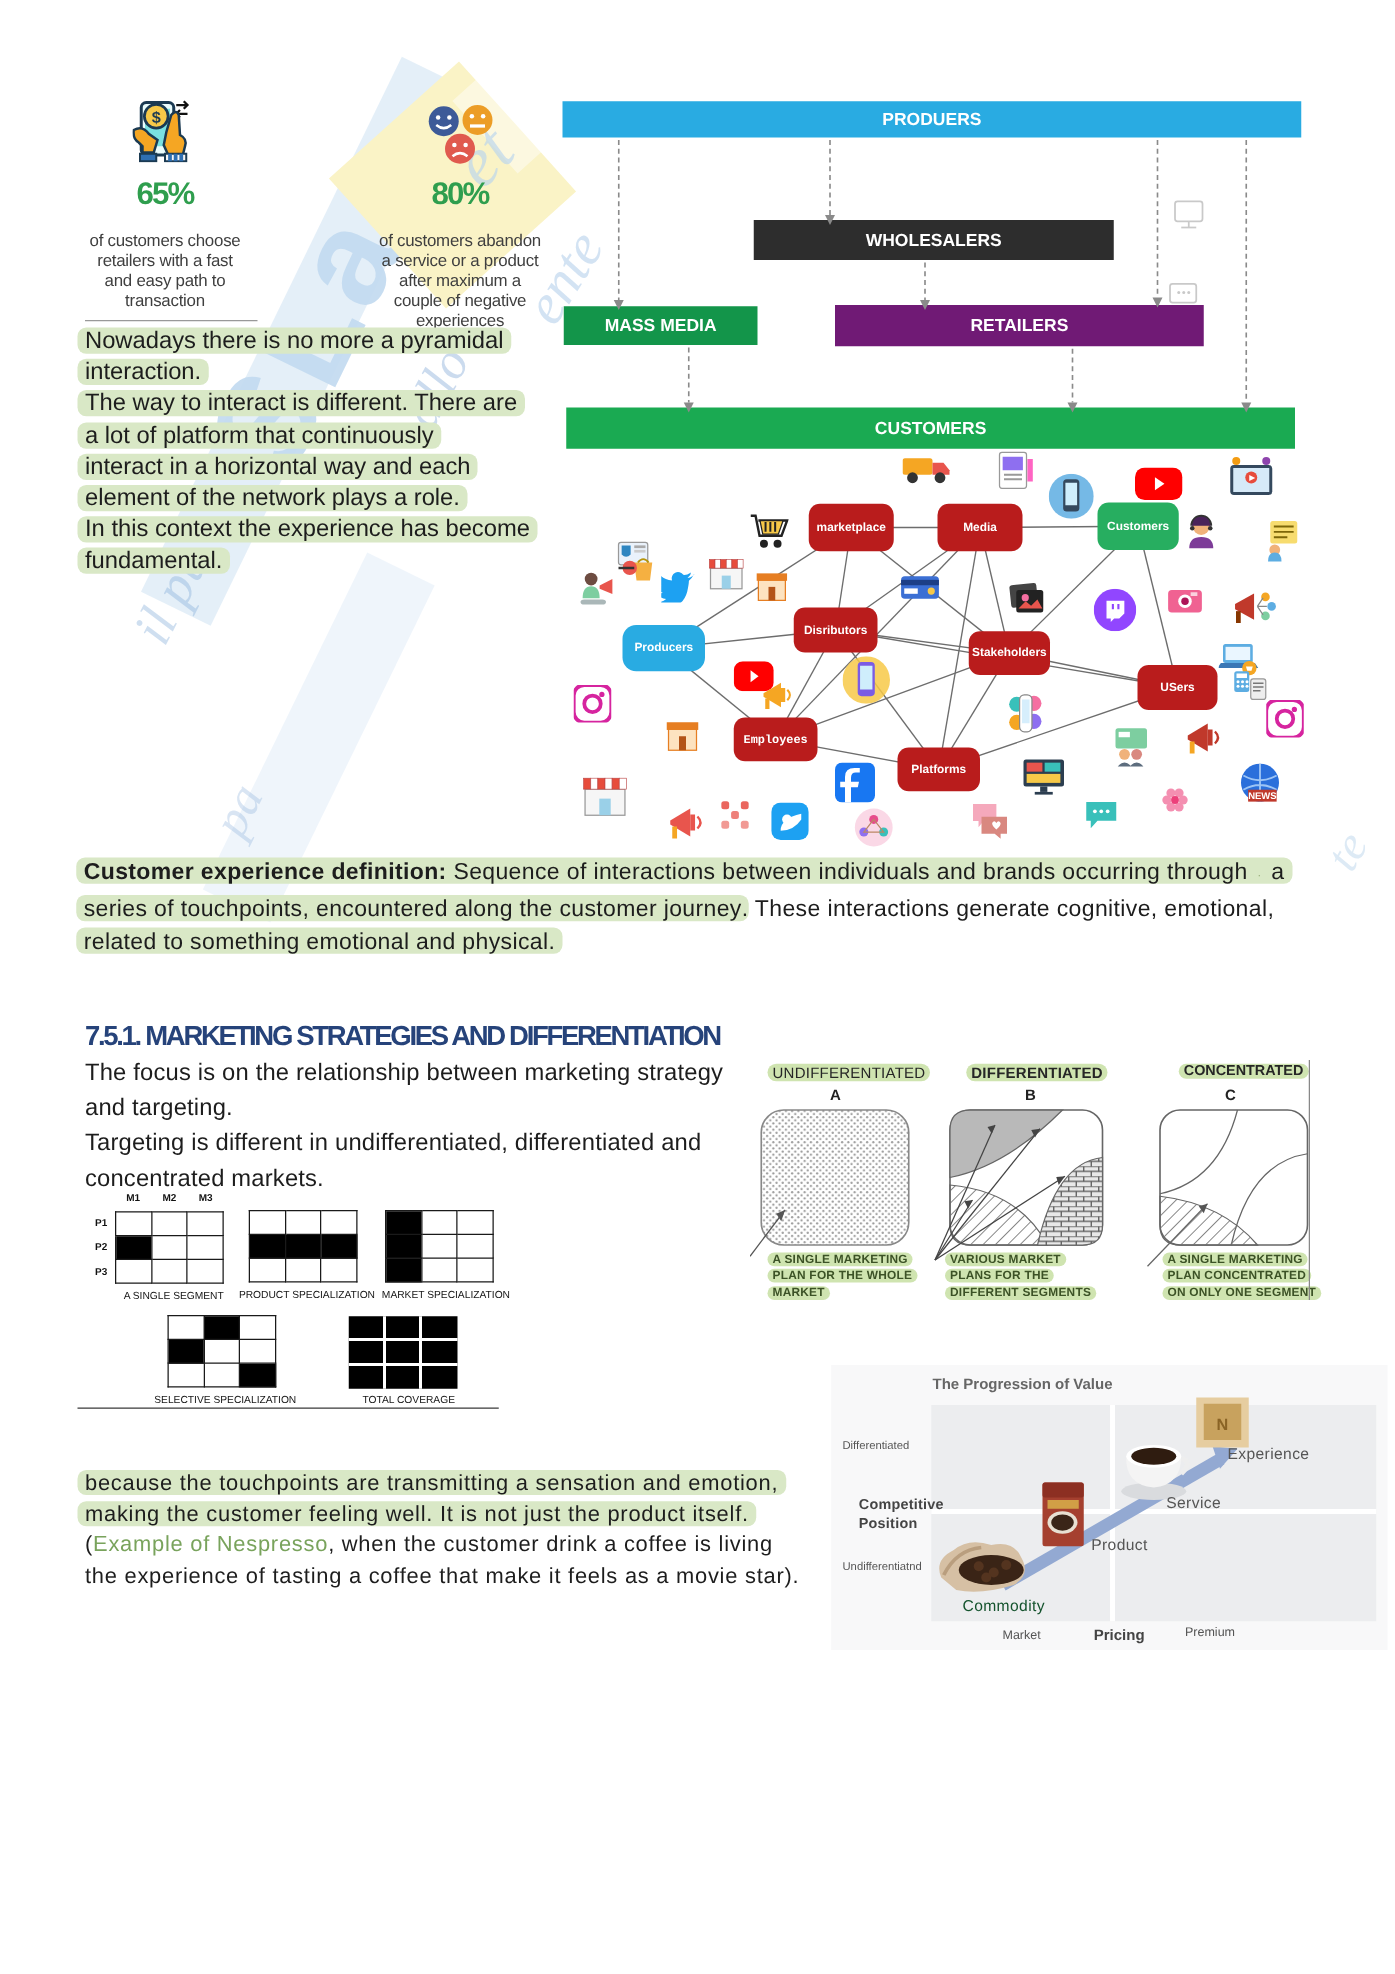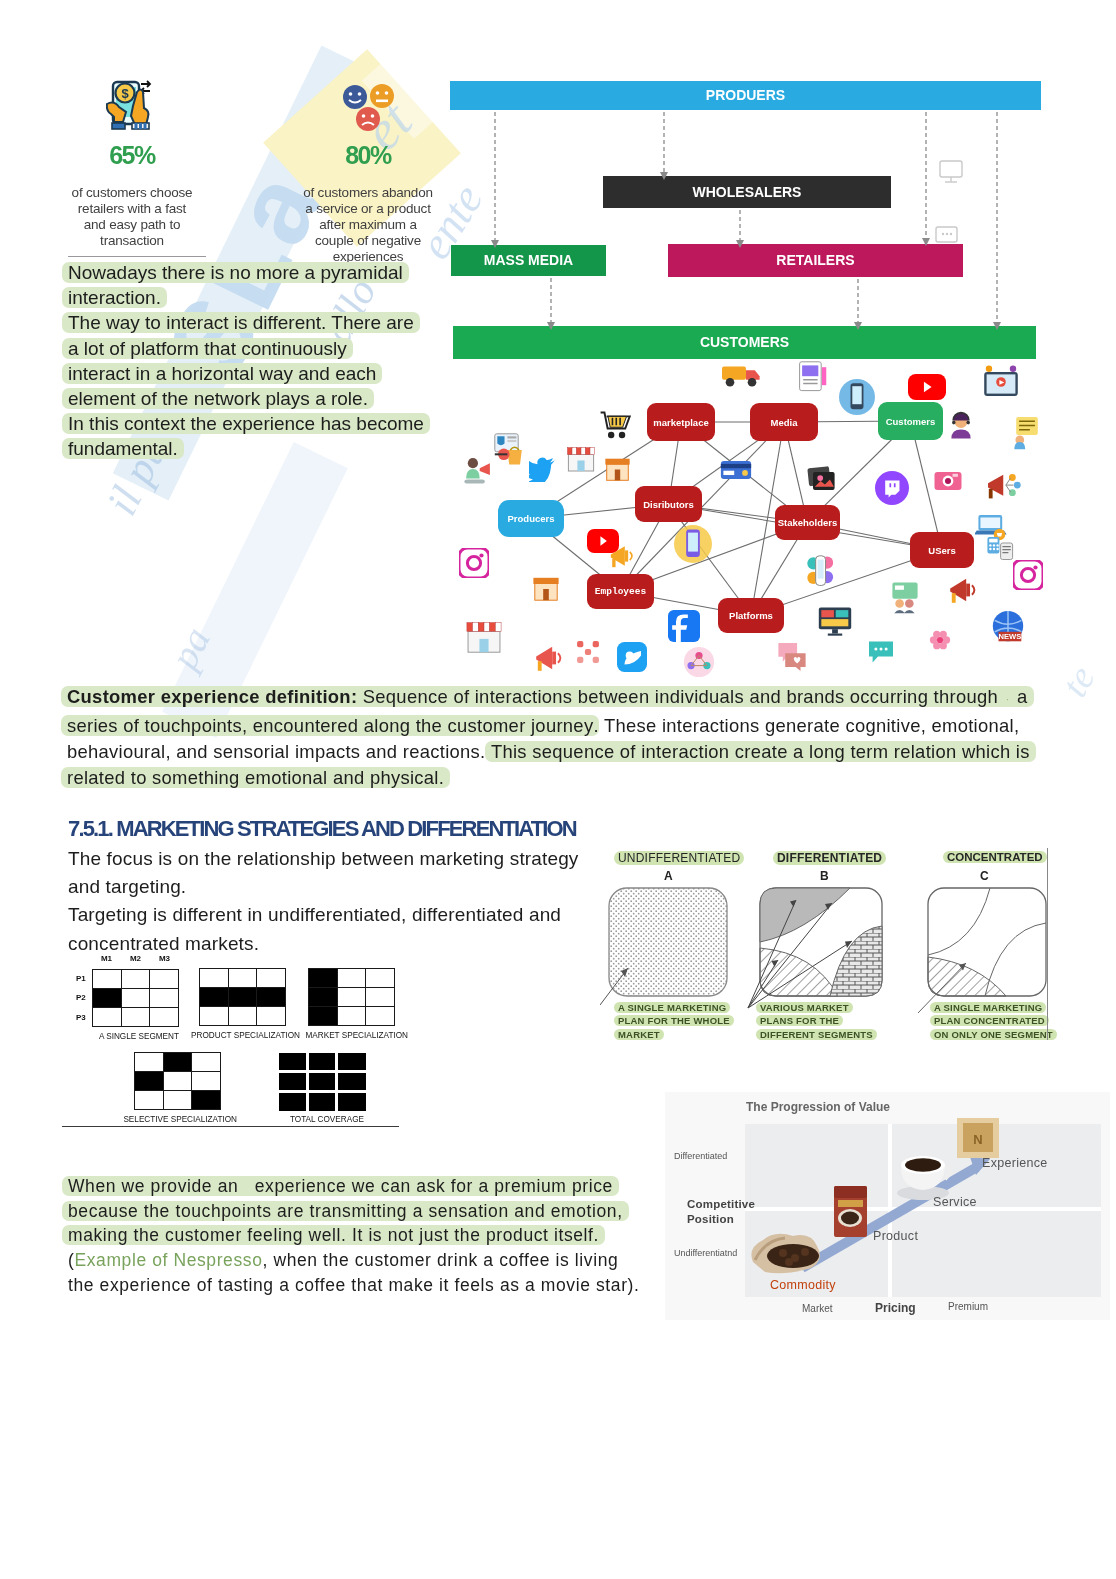--- a/index.html
+++ b/index.html
@@ -70,21 +70,21 @@
 <circle cx="23.5" cy="36" r="1.8" fill="#fff"></circle>
       <circle cx="32.5" cy="36" r="1.8" fill="#fff"></circle>
 <path d="M22 45 q6 -5 12 0" stroke="#fff" stroke-width="2" fill="none"></path>
 </svg></div>
 <div class="abs" style="left:298px;top:141px;width:140px;text-align:center;color:#2f9e4e;font-size:25px;font-weight:bold;letter-spacing:-1.5px;">80%</div>
 <div class="cap" style="left:288px;top:185px;width:160px;font-size:13.5px;line-height:16.1px;letter-spacing:-0.2px;">of customers abandon<br>a service or a product<br>after maximum a<br>couple of negative<br>experiences</div>
 
 <div class="bar" style="left:450px;top:81px;width:591px;height:29px;background:#29abe2;font-size:14px;line-height:29px;">PRODUERS</div>
 <div class="bar" style="left:603px;top:176px;width:288px;height:32px;background:#2d2d2d;font-size:14px;line-height:32px;">WHOLESALERS</div>
 <div class="bar" style="left:451px;top:245px;width:155px;height:31px;background:#13954a;font-size:14px;line-height:31px;">MASS MEDIA</div>
-<div class="bar" style="left:668px;top:244px;width:295px;height:33px;background:#be185d;font-size:14px;line-height:33px;">RETAILERS</div>
+<div class="bar" style="left:668px;top:244px;width:295px;height:33px;background:#701a75;font-size:14px;line-height:33px;">RETAILERS</div>
 <div class="bar" style="left:453px;top:326px;width:583px;height:33px;background:#1aaa52;font-size:14px;line-height:33px;">CUSTOMERS</div>
 
 <svg class="abs" style="left:440px;top:60px;" width="676px" height="640px" viewBox="0 0 676 640">
   <defs>
     <marker id="ah" markerWidth="8" markerHeight="8" refX="4" refY="6.5" orient="auto-start-reverse" markerUnits="userSpaceOnUse"></marker>
   </defs>
   <g stroke="#8a8a8a" stroke-width="1.3" stroke-dasharray="4 3" fill="none">
     <line x1="55" y1="52" x2="55" y2="180"></line>
     <line x1="224" y1="52" x2="224" y2="112"></line>
     <line x1="486" y1="52" x2="486" y2="178"></line>
@@ -426,21 +426,20 @@
   <div><span class="hl">a lot of platform that continuously</span></div>
   <div><span class="hl">interact in a horizontal way and each</span></div>
   <div><span class="hl">element of the network plays a role.</span></div>
   <div><span class="hl">In this context the experience has become</span></div>
   <div><span class="hl">fundamental.</span></div>
 </div>
 
 <div class="abs" style="left:67px;top:684px;font-size:18.4px;line-height:26px;color:#1d1d1d;letter-spacing:0.3px;">
   <div><span class="hl"><b>Customer experience definition:</b> Sequence of interactions between individuals and brands occurring through<span style="display:inline-block;width:19px;text-align:center;color:#9bb27e;font-size:10px;">·</span>a</span></div>
   <div><span class="hl">series of touchpoints, encountered along the customer journey</span>. These interactions generate cognitive, emotional,</div>
-  <div>behavioural, and sensorial impacts and reactions. <span class="hl">This sequence of interaction create a long term relation which is</span></div>
   <div><span class="hl">related to something emotional and physical.</span></div>
 </div>
 
 <div class="abs" style="left:68px;top:816px;font-size:22px;font-weight:bold;color:#26437a;letter-spacing:-1.85px;">7.5.1. MARKETING STRATEGIES AND DIFFERENTIATION</div>
 <div class="abs" style="left:68px;top:845px;font-size:19px;line-height:28.2px;color:#1d1d1d;letter-spacing:0.15px;">
   <div>The focus is on the relationship between marketing strategy</div>
   <div>and targeting.</div>
   <div>Targeting is different in undifferentiated, differentiated and</div>
   <div>concentrated markets.</div>
 </div>
@@ -604,21 +603,20 @@
 <div class="abs" style="left:760px;top:1028.8px;font-size:9.5px;font-weight:bold;color:#3c5226;letter-spacing:0.2px;"><span class="hpill">DIFFERENT SEGMENTS</span></div>
 <div class="abs" style="left:934px;top:1002.0px;font-size:9.5px;font-weight:bold;color:#3c5226;letter-spacing:0.2px;"><span class="hpill">A SINGLE MARKETING</span></div>
 <div class="abs" style="left:934px;top:1015.4px;font-size:9.5px;font-weight:bold;color:#3c5226;letter-spacing:0.2px;"><span class="hpill">PLAN CONCENTRATED</span></div>
 <div class="abs" style="left:934px;top:1028.8px;font-size:9.5px;font-weight:bold;color:#3c5226;letter-spacing:0.2px;"><span class="hpill">ON ONLY ONE SEGMENT</span></div>
   </div>
 
 <div class="abs" style="left:62px;top:1126px;width:337px;border-top:1.3px solid #3a3a3a;"></div>
 <div class="abs" style="left:1047px;top:848px;height:192px;border-left:1.2px solid #888;"></div>
 
 <div class="abs" style="left:68px;top:1174px;font-size:17.5px;line-height:24.7px;color:#1d1d1d;letter-spacing:0.6px;">
-  <div><span class="hl">When we provide an&nbsp;&nbsp;&nbsp;experience we can ask for a premium price</span></div>
   <div><span class="hl">because the touchpoints are transmitting a sensation and emotion,</span></div>
   <div><span class="hl">making the customer feeling well. It is not just the product itself.</span></div>
   <div>(<span style="color:#79a35c;">Example of Nespresso</span>, when the customer drink a coffee is living</div>
   <div>the experience of tasting a coffee that make it feels as a movie star).</div>
 </div>
 
 <div id="valuechart">
     <div class="abs" style="left:665px;top:1092px;width:445px;height:228px;background:#f8f8f9;"></div>
     <div class="abs" style="left:746px;top:1100px;font-size:12px;font-weight:bold;color:#666;letter-spacing:0px;">The Progression of Value</div>
 <div class="abs" style="left:745px;top:1124px;width:356px;height:173px;background:#ecedef;
@@ -659,17 +657,17 @@
  <ellipse cx="178" cy="55" rx="18" ry="6.8" fill="#2f1c10"></ellipse>
  <path d="M200 57 q 10 2 0 12" fill="none" stroke="#eee" stroke-width="4"></path>
 </g>
 
 <g>
  <rect x="212" y="8" width="42" height="40" fill="#e6cda0"></rect>
  <rect x="218" y="13" width="30" height="29" fill="#c8a25e"></rect>
  <text x="233" y="34" font-size="13" font-weight="bold" fill="#8a6426" text-anchor="middle">N</text>
 </g>
 </svg>
-<div class="abs" style="left:770px;top:1278px;font-size:12.5px;color:#c2410c;letter-spacing:.3px;">Commodity</div>
+<div class="abs" style="left:770px;top:1278px;font-size:12.5px;color:#14532d;letter-spacing:.3px;">Commodity</div>
 <div class="abs" style="left:873px;top:1229px;font-size:12.5px;color:#555;letter-spacing:.3px;">Product</div>
 <div class="abs" style="left:933px;top:1195px;font-size:12.5px;color:#555;letter-spacing:.3px;">Service</div>
 <div class="abs" style="left:982px;top:1156px;font-size:12.5px;color:#555;letter-spacing:.3px;">Experience</div>
   </div>
 
 </body></html>

